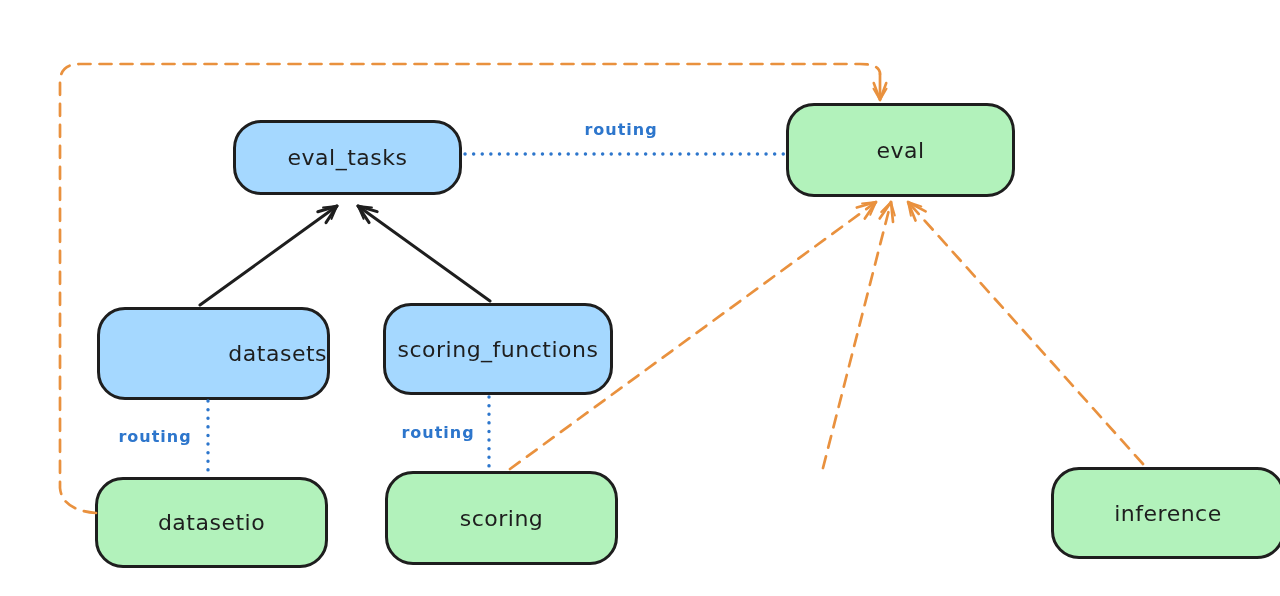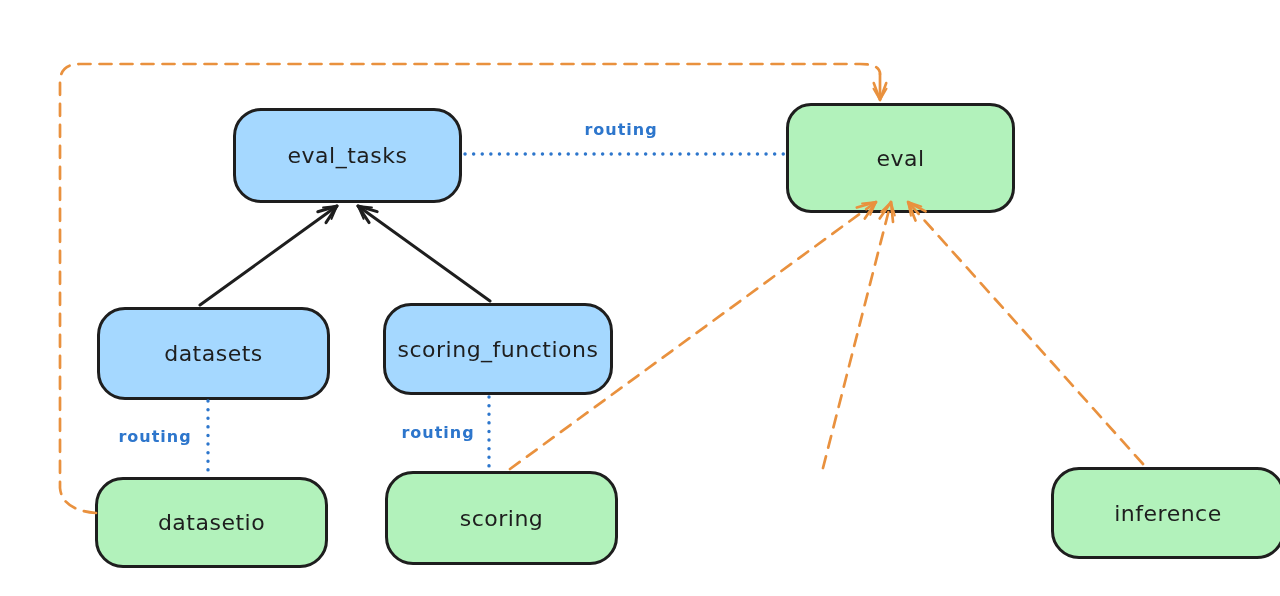--- a/index.html
+++ b/index.html
@@ -130,29 +130,29 @@
       <path class="head thin" d="M894.8 215.5 L891 202 L881.2 212.0"></path>
     </g>
 
     <g class="edge-orange">
       <line class="line" x1="1143" y1="464" x2="908" y2="202"></line>
       <path class="head" d="M925.6 211.4 L908 202 L915.5 220.6"></path>
       <path class="head thin" d="M921.3 206.4 L908 202 L910.9 215.7"></path>
     </g>
   </svg>
 
-  <div class="node blue" style="left:233px; top:108px; width:229px; height:95px;">
+  <div class="node blue" style="left:233px; top:120px; width:229px; height:75px;">
     <span class="node-label">eval_tasks</span>
   </div>
 
-  <div class="node green" style="left:786px; top:103px; width:229px; height:110px;border-radius:25px;">
+  <div class="node green" style="left:786px; top:103px; width:229px; height:94px;">
     <span class="node-label">eval</span>
   </div>
 
-  <div class="node blue" style="left:97px; top:307px; width:233px; height:93px;">
+  <div class="node blue" style="left:97px; top:307px; width:233px; height:93px;justify-content:flex-end;">
     <span class="node-label">datasets</span>
   </div>
 
   <div class="node blue" style="left:383px; top:303px; width:230px; height:92px;">
     <span class="node-label">scoring_functions</span>
   </div>
 
   <div class="node green" style="left:95px; top:477px; width:233px; height:91px;">
     <span class="node-label">datasetio</span>
   </div>

